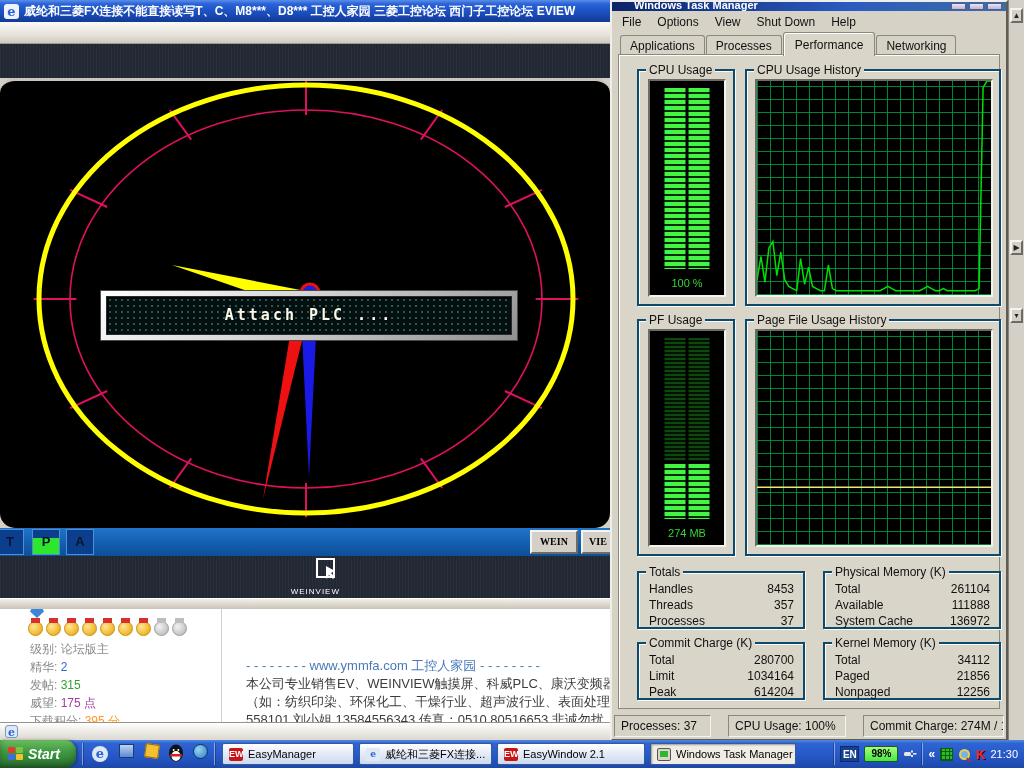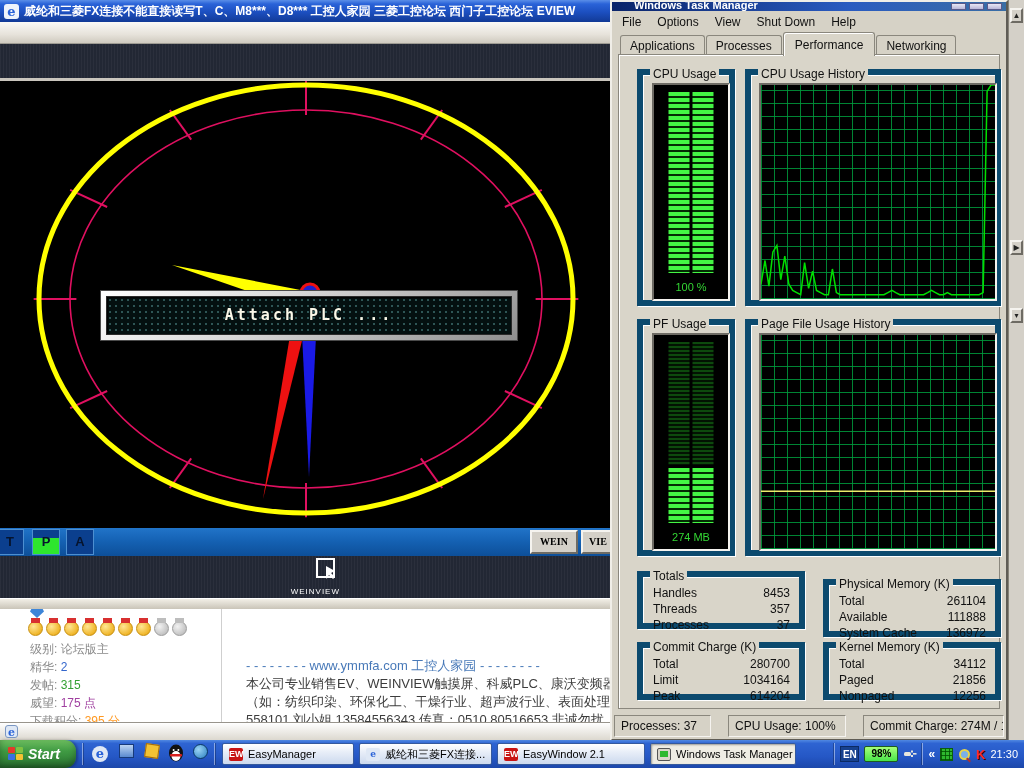--- a/index.html
+++ b/index.html
@@ -16,21 +16,21 @@
     font-size:13px; line-height:15px; text-align:center; font-family:"DejaVu Serif", serif; flex:0 0 auto; }
   .ie-toolbar { left:0; top:22px; width:610px; height:22px;
     background:linear-gradient(180deg,#fbfaf7 0%,#e6e2da 60%,#cfcabf 100%); border-bottom:1px solid #9d9a92; }
   .desk1 { left:0; top:44px; width:610px; height:34px; background:#22273455; background-color:#222734;
     background-image:repeating-linear-gradient(90deg, rgba(255,255,255,.04) 0 1px, transparent 1px 3px); }
   .desk2 { left:0; top:556px; width:610px; height:42px; background-color:#222734;
     background-image:repeating-linear-gradient(90deg, rgba(255,255,255,.04) 0 1px, transparent 1px 3px); }
   .beige-strip { left:0; top:598px; width:610px; height:11px; background:linear-gradient(180deg,#f2efe7,#c9c4b8); border-top:1px solid #fff; }
 
   
-  .clock-window { left:0; top:78px; width:610px; height:450px; background:#000; border-top:3px solid #c9c5bd; overflow:hidden; }
+  .clock-window { left:0; top:78px; width:610px; height:450px; background:#000; border-top:3px solid #c9c5bd; overflow:hidden;border-radius:15px; }
   .attach-frame { position:absolute; left:100px; top:209px; width:418px; height:51px;
     background:linear-gradient(145deg,#ffffff 0%,#d9d9d9 40%,#8f8f8f 100%); border:1px solid #4a4a4a; padding:5px; }
   .attach-inner { width:100%; height:100%; background-color:#041010;
     background-image:radial-gradient(circle, #2e5555 18%, transparent 22%); background-size:6px 6px;
     border:1px solid #2a2a2a; box-shadow: inset 1px 1px 2px #000;
     color:#fbf8e8; font-family:"DejaVu Sans Mono", monospace; font-size:15px; font-weight:bold; letter-spacing:3px;
     text-align:center; line-height:37px; }
   .blue-bar { left:0; top:528px; width:610px; height:28px; background:linear-gradient(180deg,#2174c9 0%,#1562b4 45%,#0d4f99 100%); overflow:hidden; }
   .bb-btn { position:absolute; top:1px; width:28px; height:26px; background:#0b3f8e; border:1px solid #4d8fd0;
     color:#06142e; font-weight:bold; font-size:13px; text-align:center; line-height:24px; }
@@ -72,21 +72,21 @@
   .tm-titlebar .tt { position:absolute; left:22px; top:-3px; white-space:nowrap; }
   .tm-cap { position:absolute; top:1px; width:15px; height:7px; background:linear-gradient(180deg,#e8e6f5,#b9b6d8); border:1px solid #5a5a8a; }
   .tm-menubar { position:absolute; left:2px; top:10px; height:20px; display:flex; align-items:center; font-size:12px; color:#111; }
   .tm-menu-item { padding:2px 8px; }
   .tm-tabs { position:absolute; left:8px; top:31px; height:22px; display:flex; align-items:flex-end; }
   .tm-tab { font-size:12px; color:#111; padding:3px 9px 2px 9px; background:#d6d2c6;
     border:1px solid #8a877d; border-bottom:none; border-radius:3px 3px 0 0; margin-right:1px; position:relative; }
   .tm-tab.active { padding:5px 11px 4px 11px; top:1px; background:#d9d5c9; box-shadow:inset 1px 1px 0 #fff; z-index:2; }
   .tm-page { position:absolute; left:6px; right:6px; top:52px; bottom:30px;
     border:1px solid #8a877d; box-shadow:inset 1px 1px 0 #fff; background:#d9d5c9; }
-  .group { position:absolute; border:6px solid #0c4a6e; box-shadow:inset 1px 1px 0 #ffffff, 1px 1px 0 #ffffff; }
+  .group { position:absolute; border:2px solid #0c4a6e; box-shadow:inset 1px 1px 0 #ffffff, 1px 1px 0 #ffffff; }
   .glabel { position:absolute; top:-8px; left:7px; background:#d9d5c9; padding:0 3px; font-size:12px; color:#111; white-space:nowrap; }
   .black-panel { position:absolute; background:#000; border:2px solid; border-color:#6e6b64 #f5f3ef #f5f3ef #6e6b64; }
   .led-wrap { position:absolute; left:50%; transform:translateX(-50%); top:7px; bottom:26px; display:flex; gap:3px; }
   .led-col { width:21px; height:100%; }
   .led-bright { background:repeating-linear-gradient(180deg,#44f544 0px,#44f544 4px,#042c04 4px,#042c04 6px); }
   .led-dim { background:repeating-linear-gradient(180deg,#0d490d 0px,#0d490d 2px,#031203 2px,#031203 4px); }
   .led-stack { display:flex; flex-direction:column; }
   .gauge-value { position:absolute; left:0; right:0; bottom:6px; text-align:center; color:#33d633; font-size:11px; }
   .chart { position:absolute; inset:0; background-color:#000;
     background-image:repeating-linear-gradient(0deg, rgba(0,155,60,.85) 0 1px, transparent 1px 13px),
@@ -308,21 +308,21 @@
               <span>Threads</span>
               <span>357</span>
             </div>
           <div class="info-row">
               <span>Processes</span>
               <span>37</span>
             </div>
         </div>
       </div>
 
-      <div class="group" style="left:204px; top:516px; width:178px; height:58px;margin-top:8px;">
+      <div class="group" style="left:204px; top:516px; width:178px; height:58px;">
         <span class="glabel">Physical Memory (K)</span>
         <div class="info-rows">
           <div class="info-row">
               <span>Total</span>
               <span>261104</span>
             </div>
           <div class="info-row">
               <span>Available</span>
               <span>111888</span>
             </div>

